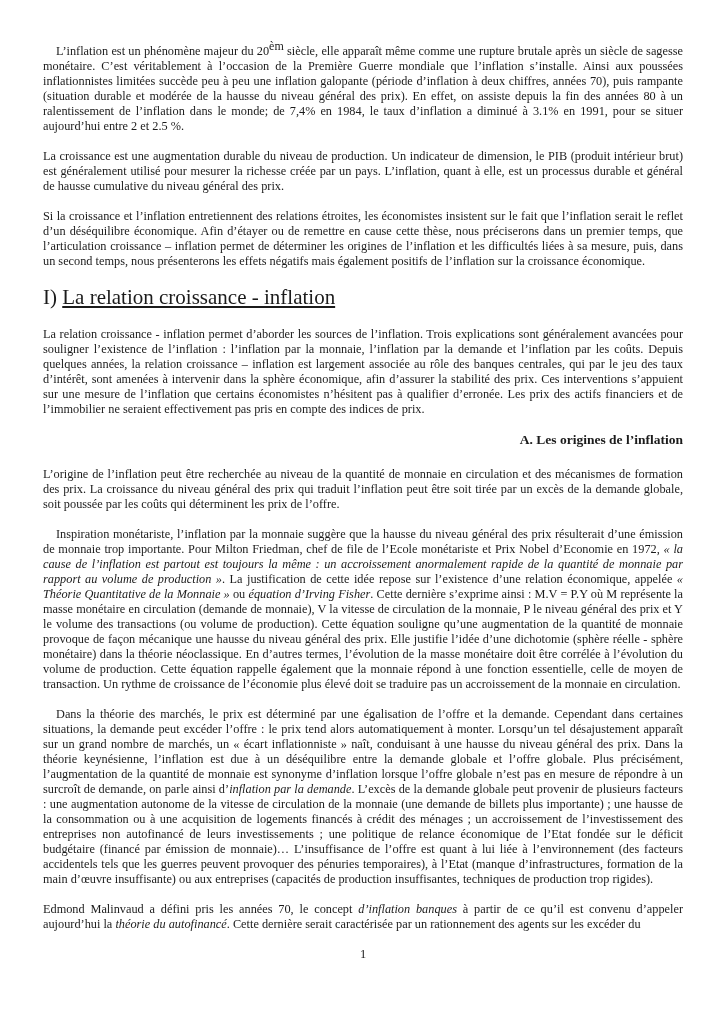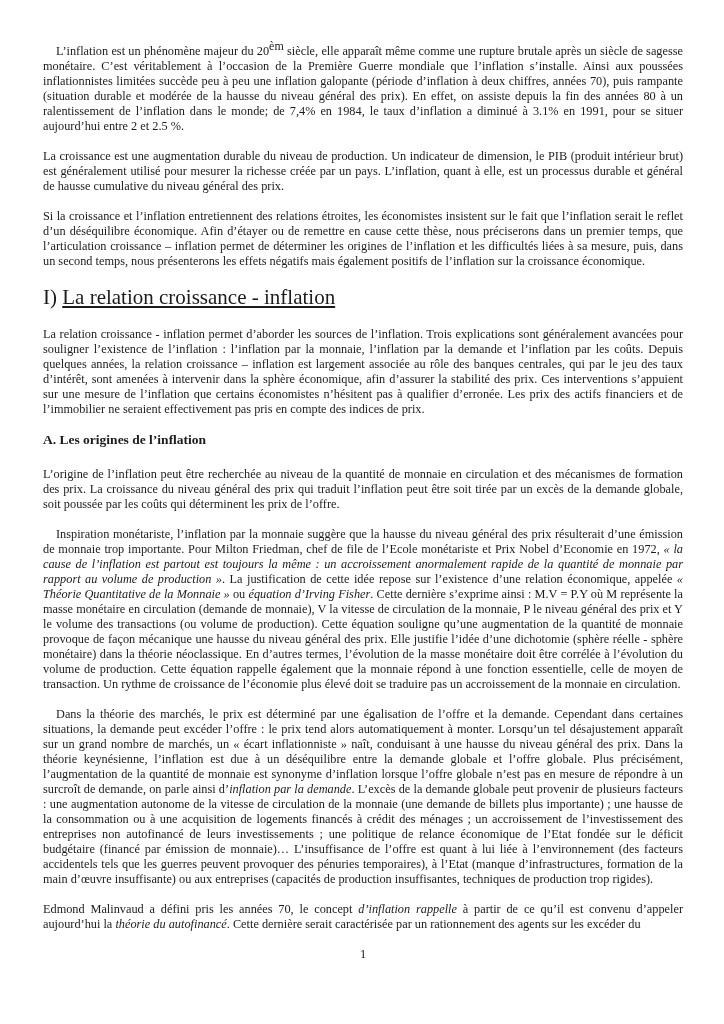--- a/index.html
+++ b/index.html
@@ -45,20 +45,21 @@
     font-weight: normal;
   }
   .sec-h .u {
     text-decoration: underline;
   }
   .sub-h {
     margin: 7px 0 19px 0;
     font-size: 13.5px;
     line-height: 16px;
     font-weight: bold;
+    text-align: right;
   }
   .pagenum {
     margin-top: 0;
     font-size: 12.5px;
     line-height: 15px;
     text-align: center;
   }
 </style>
 </head>
 <body>
@@ -67,16 +68,16 @@
   <div id="doc-content">
       <p class="body-p indent"><span>L’inflation est un phénomène majeur du 20</span><sup>èm</sup><span> siècle, elle apparaît même comme une rupture brutale après un siècle de sagesse monétaire. C’est véritablement à l’occasion de la Première Guerre mondiale que l’inflation s’installe. Ainsi aux poussées inflationnistes limitées succède peu à peu une inflation galopante (période d’inflation à deux chiffres, années 70), puis rampante (situation durable et modérée de la hausse du niveau général des prix). En effet, on assiste depuis la fin des années 80 à un ralentissement de l’inflation dans le monde; de 7,4% en 1984, le taux d’inflation a diminué à 3.1% en 1991, pour se situer aujourd’hui entre 2 et 2.5 %.</span></p>
       <p class="body-p"><span>La croissance est une augmentation durable du niveau de production. Un indicateur de dimension, le PIB (produit intérieur brut) est généralement utilisé pour mesurer la richesse créée par un pays. L’inflation, quant à elle, est un processus durable et général de hausse cumulative du niveau général des prix.</span></p>
       <p class="body-p"><span>Si la croissance et l’inflation entretiennent des relations étroites, les économistes insistent sur le fait que l’inflation serait le reflet d’un déséquilibre économique. Afin d’étayer ou de remettre en cause cette thèse, nous préciserons dans un premier temps, que l’articulation croissance – inflation permet de déterminer les origines de l’inflation et les difficultés liées à sa mesure, puis, dans un second temps, nous présenterons les effets négatifs mais également positifs de l’inflation sur la croissance économique.</span></p>
       <div class="sec-h"><span>I) </span><span class="u">La relation croissance - inflation</span></div>
       <p class="body-p"><span>La relation croissance - inflation permet d’aborder les sources de l’inflation. Trois explications sont généralement avancées pour souligner l’existence de l’inflation : l’inflation par la monnaie, l’inflation par la demande et l’inflation par les coûts. Depuis quelques années, la relation croissance – inflation est largement associée au rôle des banques centrales, qui par le jeu des taux d’intérêt, sont amenées à intervenir dans la sphère économique, afin d’assurer la stabilité des prix. Ces interventions s’appuient sur une mesure de l’inflation que certains économistes n’hésitent pas à qualifier d’erronée. Les prix des actifs financiers et de l’immobilier ne seraient effectivement pas pris en compte des indices de prix.</span></p>
       <div class="sub-h">A. Les origines de l’inflation</div>
       <p class="body-p"><span>L’origine de l’inflation peut être recherchée au niveau de la quantité de monnaie en circulation et des mécanismes de formation des prix. La croissance du niveau général des prix qui traduit l’inflation peut être soit tirée par un excès de la demande globale, soit poussée par les coûts qui déterminent les prix de l’offre.</span></p>
       <p class="body-p indent"><span>Inspiration monétariste, l’inflation par la monnaie suggère que la hausse du niveau général des prix résulterait d’une émission de monnaie trop importante. Pour Milton Friedman, chef de file de l’Ecole monétariste et Prix Nobel d’Economie en 1972, </span><i>« la cause de l’inflation est partout est toujours la même : un accroissement anormalement rapide de la quantité de monnaie par rapport au volume de production »</i><span>. La justification de cette idée repose sur l’existence d’une relation économique, appelée </span><i>« Théorie Quantitative de la Monnaie »</i><span> ou </span><i>équation d’Irving Fisher</i><span>. Cette dernière s’exprime ainsi : M.V = P.Y où M représente la masse monétaire en circulation (demande de monnaie), V la vitesse de circulation de la monnaie, P le niveau général des prix et Y le volume des transactions (ou volume de production). Cette équation souligne qu’une augmentation de la quantité de monnaie provoque de façon mécanique une hausse du niveau général des prix. Elle justifie l’idée d’une dichotomie (sphère réelle - sphère monétaire) dans la théorie néoclassique. En d’autres termes, l’évolution de la masse monétaire doit être corrélée à l’évolution du volume de production. Cette équation rappelle également que la monnaie répond à une fonction essentielle, celle de moyen de transaction. Un rythme de croissance de l’économie plus élevé doit se traduire pas un accroissement de la monnaie en circulation.</span></p>
       <p class="body-p indent"><span>Dans la théorie des marchés, le prix est déterminé par une égalisation de l’offre et la demande. Cependant dans certaines situations, la demande peut excéder l’offre : le prix tend alors automatiquement à monter. Lorsqu’un tel désajustement apparaît sur un grand nombre de marchés, un « écart inflationniste » naît, conduisant à une hausse du niveau général des prix. Dans la théorie keynésienne, l’inflation est due à un déséquilibre entre la demande globale et l’offre globale. Plus précisément, l’augmentation de la quantité de monnaie est synonyme d’inflation lorsque l’offre globale n’est pas en mesure de répondre à un surcroît de demande, on parle ainsi d’</span><i>inflation par la demande</i><span>. L’excès de la demande globale peut provenir de plusieurs facteurs : une augmentation autonome de la vitesse de circulation de la monnaie (une demande de billets plus importante) ; une hausse de la consommation ou à une acquisition de logements financés à crédit des ménages ; un accroissement de l’investissement des entreprises non autofinancé de leurs investissements ; une politique de relance économique de l’Etat fondée sur le déficit budgétaire (financé par émission de monnaie)… L’insuffisance de l’offre est quant à lui liée à l’environnement (des facteurs accidentels tels que les guerres peuvent provoquer des pénuries temporaires), à l’Etat (manque d’infrastructures, formation de la main d’œuvre insuffisante) ou aux entreprises (capacités de production insuffisantes, techniques de production trop rigides).</span></p>
-      <p class="body-p"><span>Edmond Malinvaud a défini pris les années 70, le concept </span><i>d’inflation rappelle</i><span> à partir de ce qu’il est convenu d’appeler aujourd’hui la </span><i>théorie du autofinancé</i><span>. Cette dernière serait caractérisée par un rationnement des agents sur les excéder du</span></p>
+      <p class="body-p"><span>Edmond Malinvaud a défini pris les années 70, le concept </span><i>d’inflation banques</i><span> à partir de ce qu’il est convenu d’appeler aujourd’hui la </span><i>théorie du autofinancé</i><span>. Cette dernière serait caractérisée par un rationnement des agents sur les excéder du</span></p>
     </div>
   <div class="pagenum">1</div>
 </div>
 
 </body></html>

